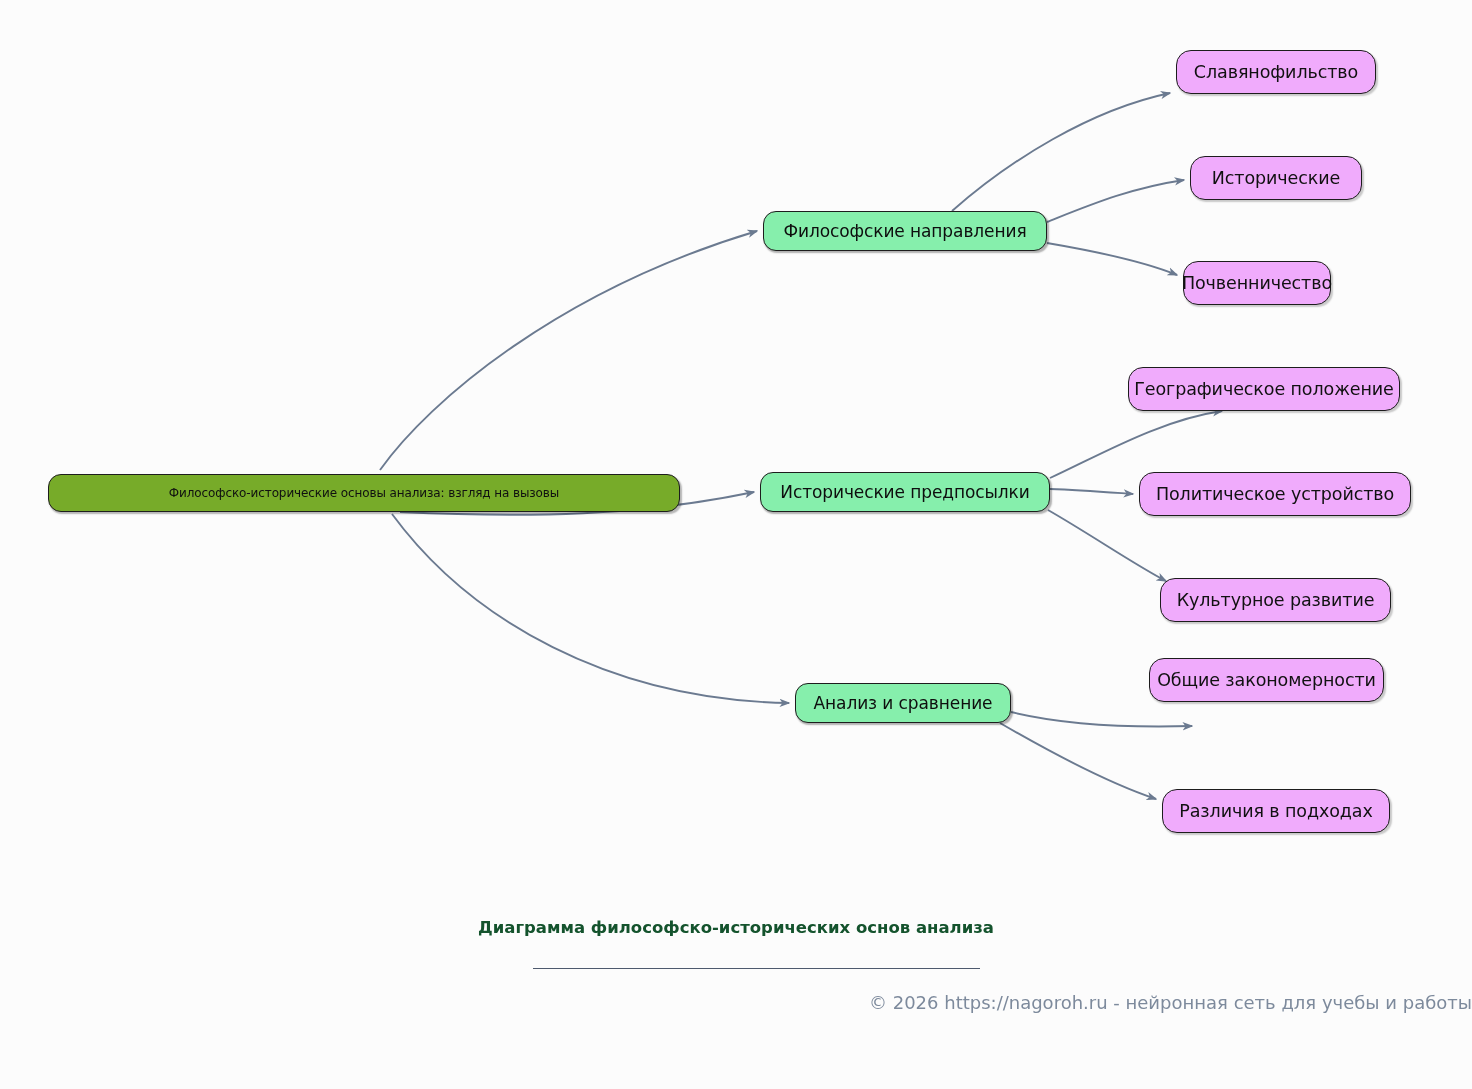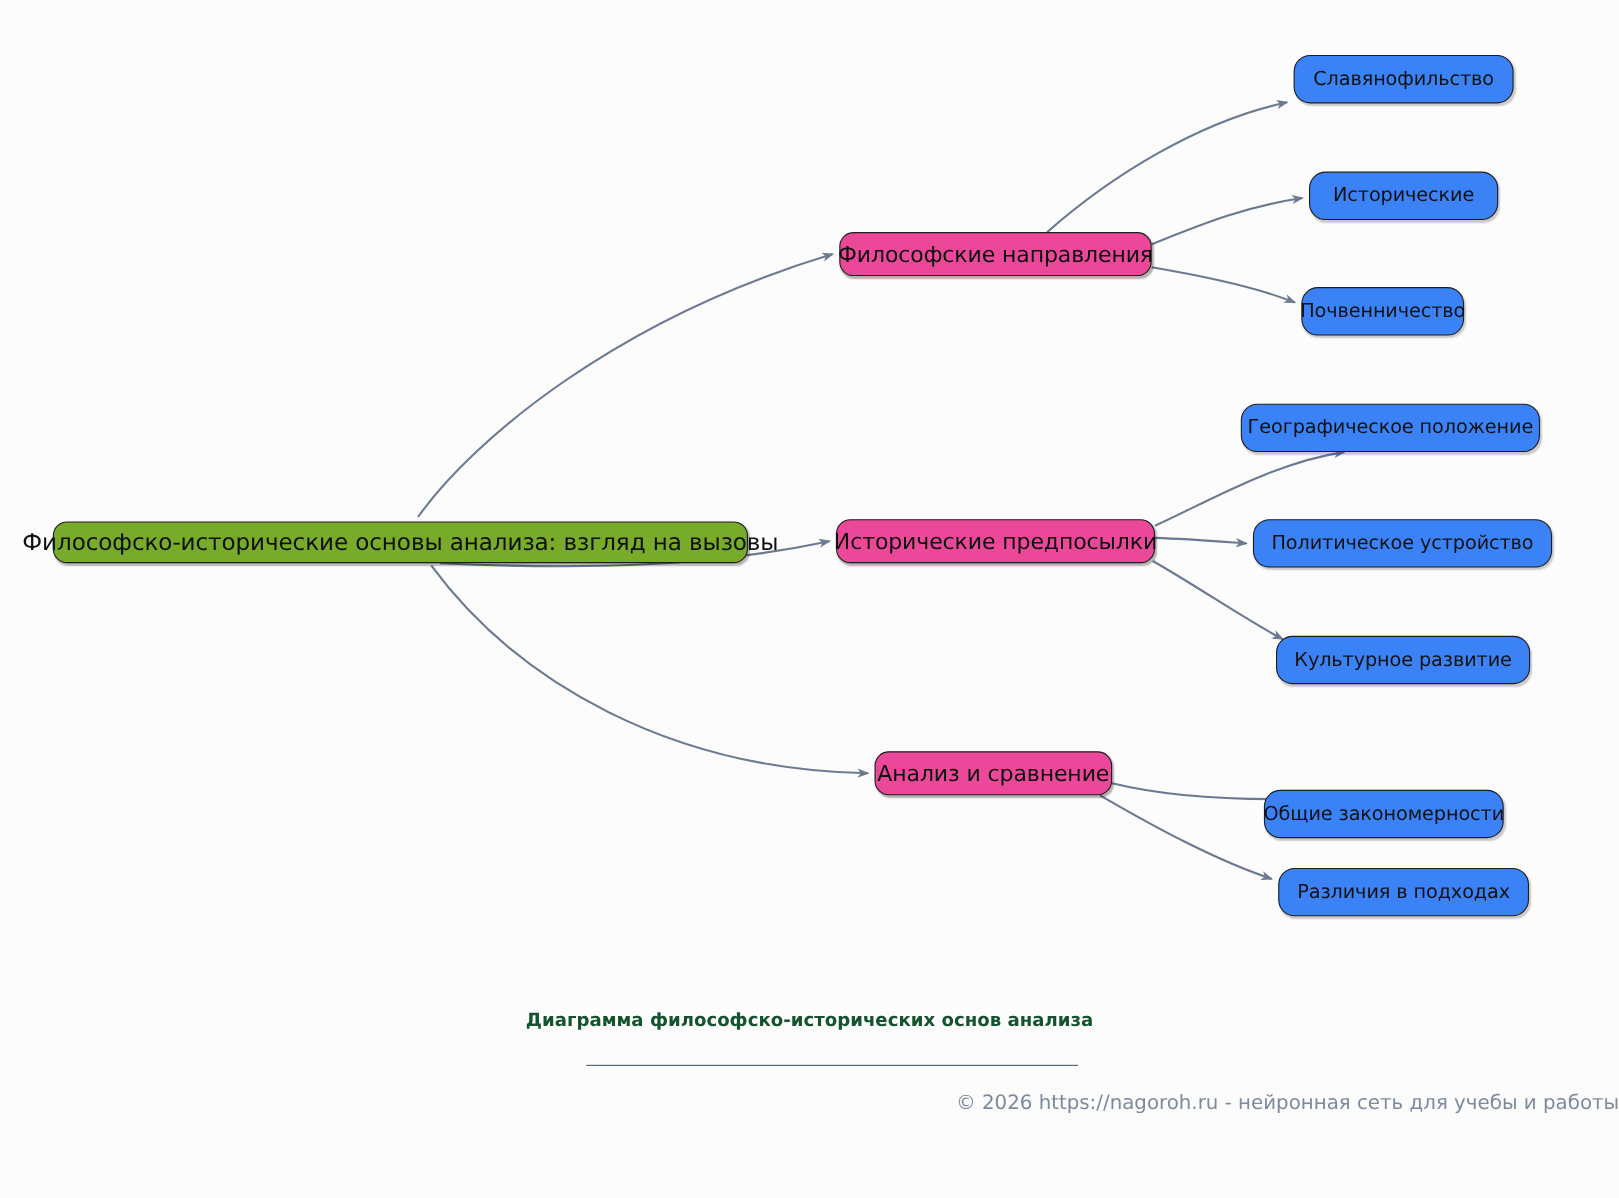--- a/index.html
+++ b/index.html
@@ -33,32 +33,32 @@
     align-items: center;
     justify-content: center;
     border-radius: 13px;
     white-space: nowrap;
     letter-spacing: -0.1px;
   }
   .node-root {
     background: #77ab29;
     border: 1.6px solid #1d1d1d;
     color: #101010;
-    font-size: 21px;
+    font-size: 12px;
     box-shadow: 1.5px 2px 1.5px rgba(20,20,20,0.30);
   }
   .node-branch {
-    background: #ec4899;
+    background: #86efac;
     border: 1.6px solid #1d1d1d;
     color: #0e0e0e;
-    font-size: 20px;
+    font-size: 17px;
     box-shadow: 1.5px 2px 1.5px rgba(20,20,20,0.32);
   }
   .node-leaf {
-    background: #3b82f6;
+    background: #f0abfc;
     border: 1.7px solid #1d1d1d;
     color: #111111;
     font-size: 17.5px;
     border-radius: 15px;
     box-shadow: 1.5px 2px 1.5px rgba(25,25,25,0.22);
   }
   .node-label {
     display: block;
     padding: 0 2px;
   }
@@ -142,21 +142,21 @@
       </div>
       <div class="node node-leaf" style="left: 1139px; top: 472px; width: 272px; height: 44px;">
         <span class="node-label">Политическое устройство</span>
       </div>
       <div class="node node-leaf" style="left: 1160px; top: 578px; width: 231px; height: 44px;">
         <span class="node-label">Культурное развитие</span>
       </div>
       <div class="node node-branch" style="left: 795px; top: 683px; width: 216px; height: 40px; text-align: center;">
         <span class="node-label">Анализ и сравнение</span>
       </div>
-      <div class="node node-leaf" style="left: 1149px; top: 718px; width: 218px; height: 44px;">
+      <div class="node node-leaf" style="left: 1149px; top: 658px; width: 235px; height: 44px;">
         <span class="node-label">Общие закономерности</span>
       </div>
       <div class="node node-leaf" style="left: 1162px; top: 789px; width: 228px; height: 44px;">
         <span class="node-label">Различия в подходах</span>
       </div>
     </div>
 
   <div id="footer">
     <div class="footer-title" style="top:916px;">Диаграмма философско-исторических основ анализа</div>
     <div class="footer-rule" style="left:533px; top:968px; width:447px;"></div>

